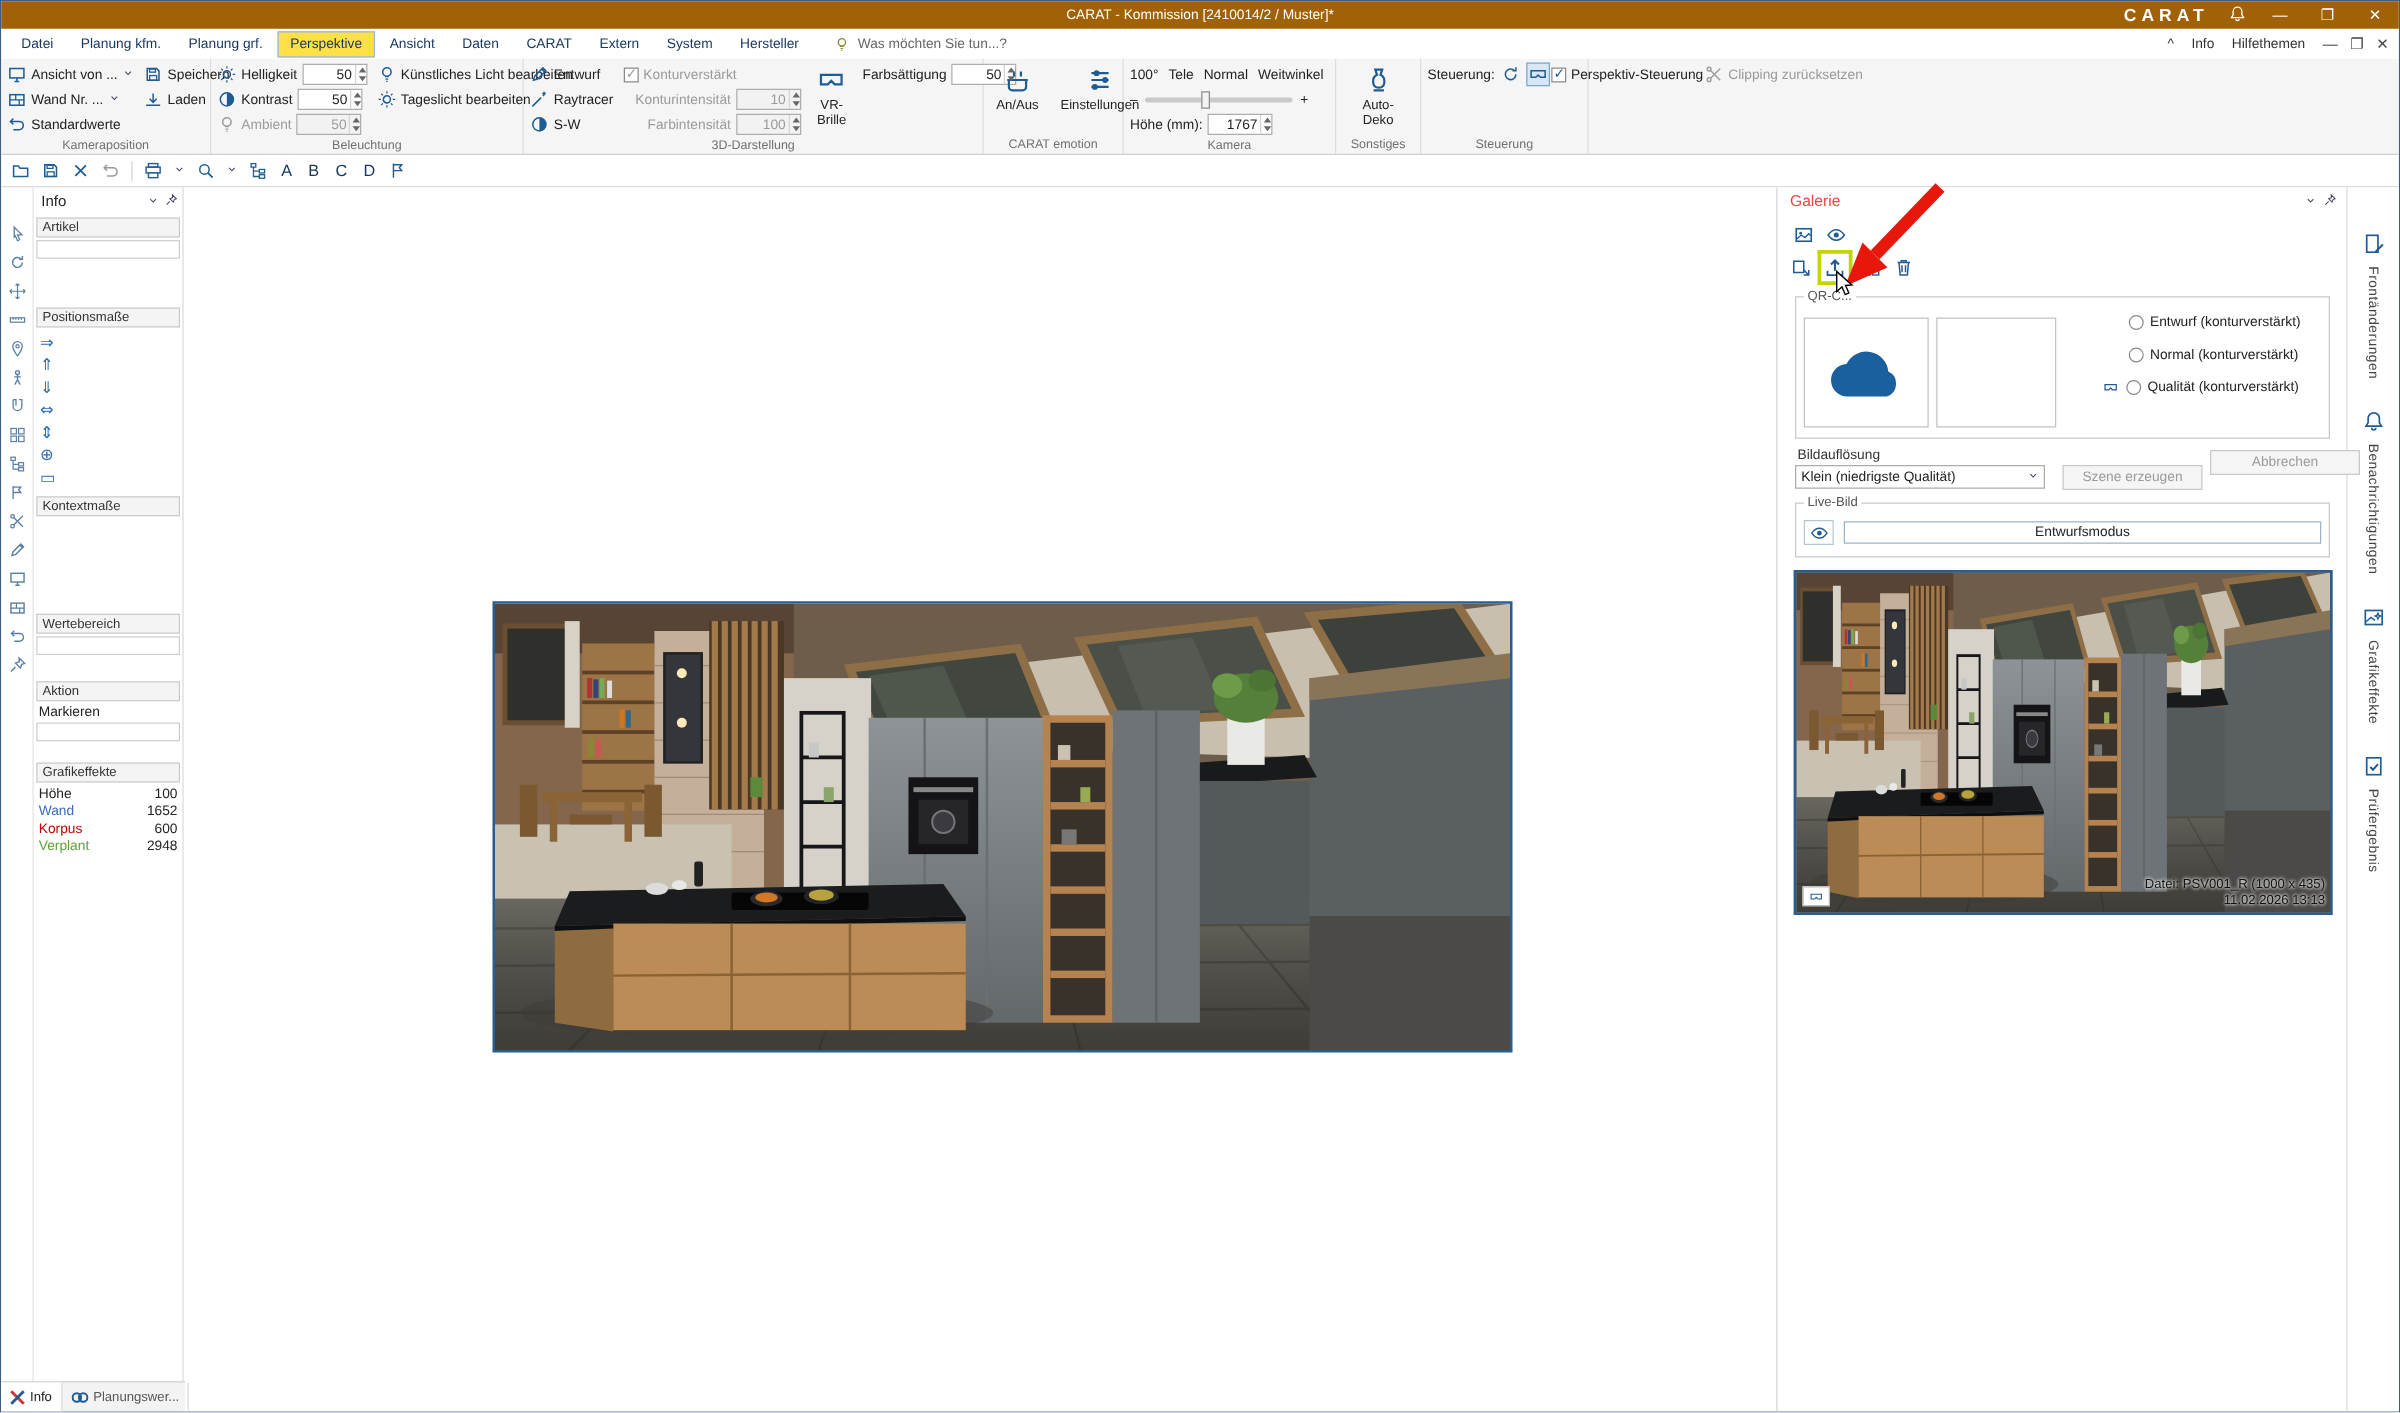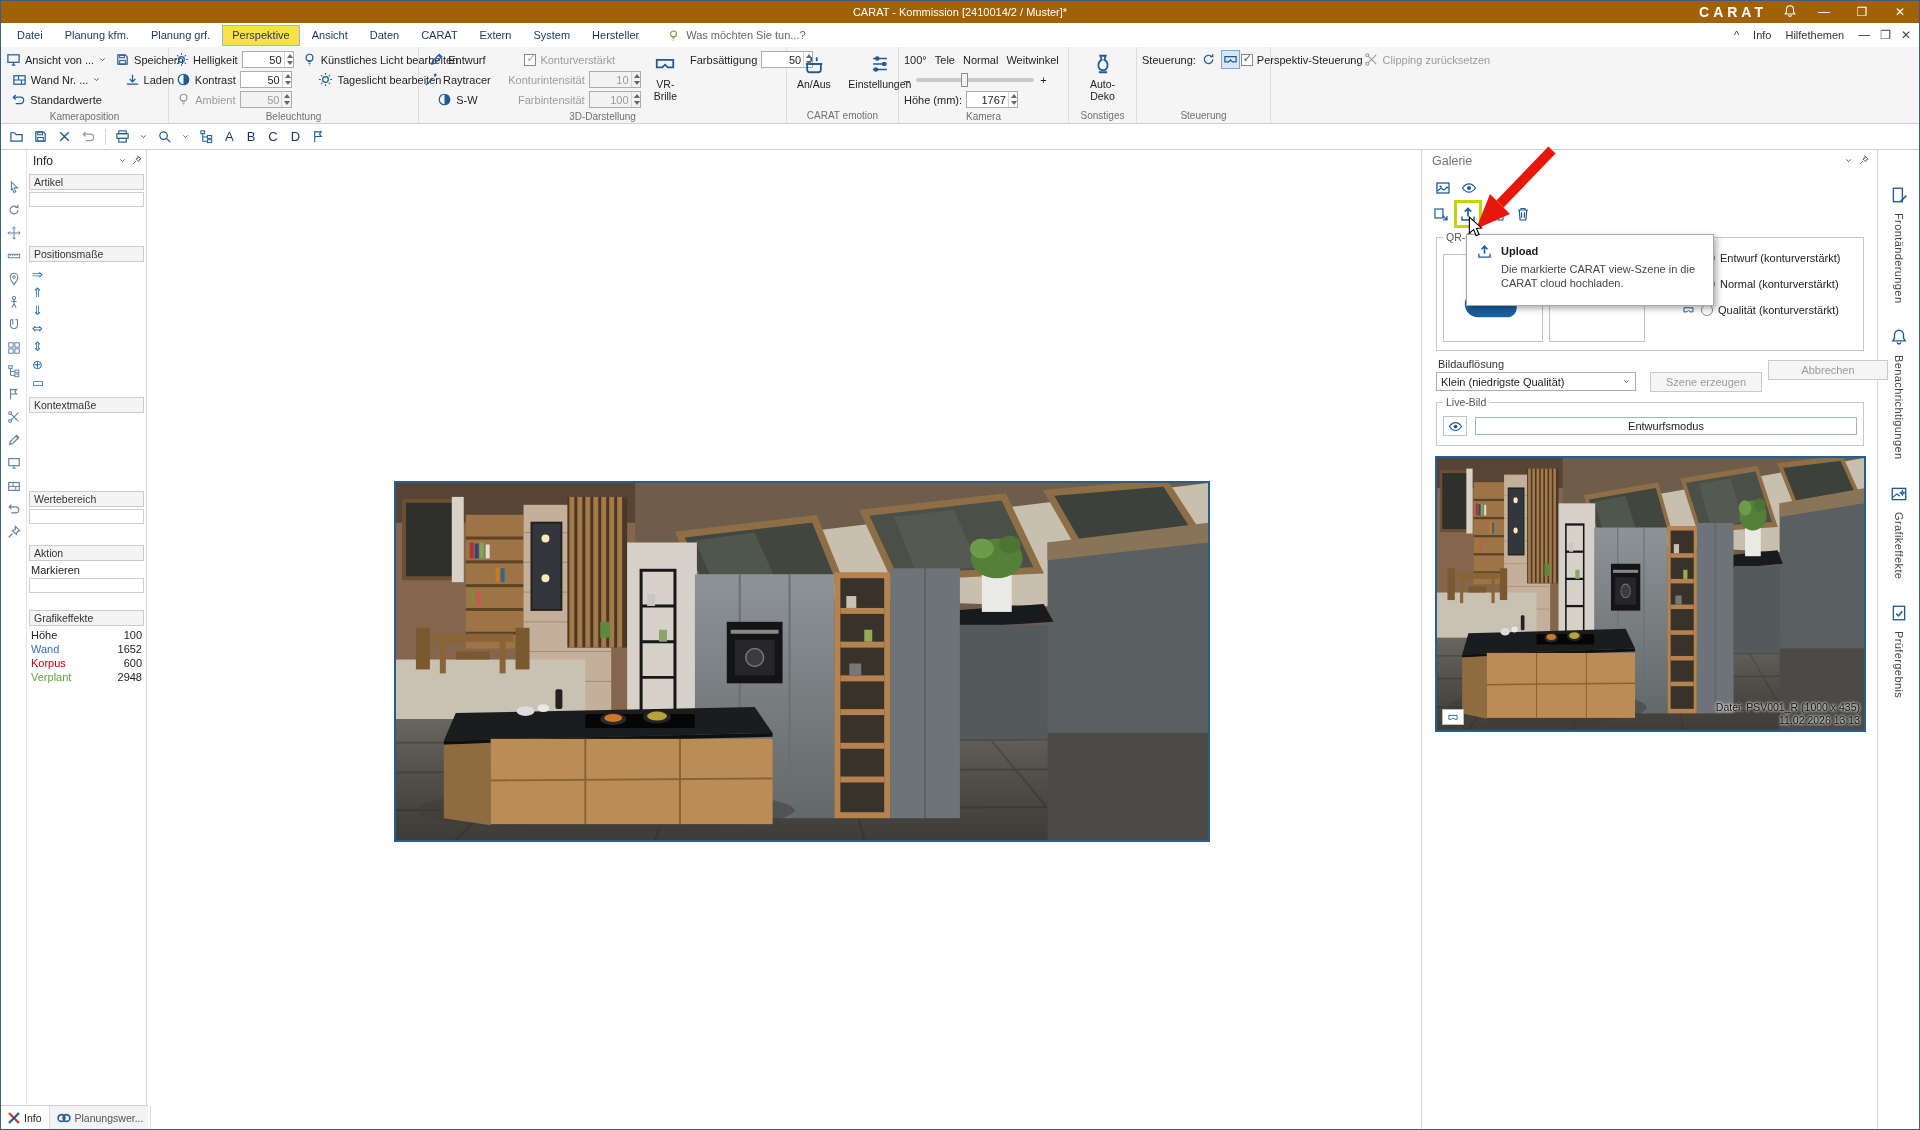--- a/index.html
+++ b/index.html
@@ -21,21 +21,21 @@
   .mtab.active { background:#fde047; border-color:#98b9d9; }
   .mb-search { display:flex; align-items:center; gap:6px; color:#666; margin-left:16px; }
   .mb-right { margin-left:auto; display:flex; align-items:center; gap:14px; padding-right:8px; color:#333; }
   .mb-win { display:flex; gap:10px; color:#444; font-size:12px; }
 
   
   .ribbon { height:77px; background:#f5f5f6; border-bottom:1px solid #d0d0d0; display:flex; flex:0 0 77px; }
   .rgroup { display:flex; flex-direction:column; border-right:1px solid #dddddd; padding:3px 5px 0; }
   .rg-body { flex:1; display:flex; gap:8px; align-items:flex-start; }
   .rg-title { text-align:center; font-size:10px; color:#707070; padding:2px 0 2px; }
-  .rcol { display:flex; flex-direction:column; gap:1px;align-items:center; }
+  .rcol { display:flex; flex-direction:column; gap:1px; }
   .rrow { display:flex; align-items:center; gap:4px; height:19px; white-space:nowrap; }
   .bigbtn { display:flex; flex-direction:column; align-items:center; justify-content:flex-start; gap:3px; padding:3px 5px; font-size:10.5px; text-align:center; max-width:72px; }
   .ic svg { width:15px; height:15px; color:#1f5c94; display:block; }
   .ic-lg svg { width:22px; height:22px; color:#1f5c94; display:block; }
   .dis, .dis * { color:#9b9b9b !important; }
   .dis svg { color:#a9a9a9 !important; }
   .spin { display:inline-flex; border:1px solid #abadb3; background:#fff; height:17px; width:52px; }
   .spin input { border:0; width:100%; text-align:right; font-size:11px; padding-right:2px; outline:none; font-family:inherit; color:#222; background:transparent; }
   .sar { width:11px; display:flex; flex-direction:column; border-left:1px solid #d5d5d5; }
   .sar i { flex:1; position:relative; }
@@ -73,21 +73,21 @@
   .ftabs { position:absolute; left:0; bottom:0; width:147px; height:24px; border-top:1px solid #d0d0d0; display:flex; background:#f3f3f3; z-index:5; }
   .ftab { display:flex; align-items:center; gap:4px; padding:0 7px; font-size:10.5px; color:#555; border-right:1px solid #d9d9d9; }
   .ftab.active { background:#fff; color:#222; }
 
   .canvas { flex:1; position:relative; background:#fff; }
   .render { position:absolute; left:247px; top:331px; width:816px; height:361px; border:2px solid #2a5d8f; }
   .render svg { display:block; }
 
   
   .galerie { width:456px; border-left:1px solid #d5d5d5; position:relative; background:#fff; }
-  .g-header { position:absolute; top:4px; left:10px; right:8px; display:flex; align-items:flex-start; font-size:12.5px; color:#737373; }
+  .g-header { position:absolute; top:4px; left:10px; right:8px; display:flex; align-items:flex-start; font-size:12.5px; color:#ef4444; }
   .g-header .sp { margin-left:auto; display:flex; gap:6px; }
   .gtool { position:absolute; width:22px; height:22px; display:flex; align-items:center; justify-content:center; }
   .gtool svg { width:16px; height:16px; color:#1f5c94; }
   .hl { border:3px solid #c3d500; background:#fff; width:28px; height:28px; }
   .grp { position:absolute; border:1px solid #c9c9c9; }
   .grp .glabel { position:absolute; top:-7px; left:6px; background:#fff; padding:0 3px; font-size:10.5px; color:#555; }
   .whitebox { position:absolute; background:#fff; border:1px solid #c2c2c2; display:flex; align-items:center; justify-content:center; }
   .whitebox svg { width:64px; height:46px; color:#1a5f9e; }
   .radrow { position:absolute; display:flex; align-items:center; gap:5px; color:#222; }
   .radio { width:12px; height:12px; border:1px solid #8a8a8a; border-radius:50%; background:#fff; flex:0 0 12px; }
@@ -1091,28 +1091,20 @@
             <svg>
               <use href="#sy-vr"></use>
             </svg>
           </div>
         <div class="tcap">
           <div>Datei: PSV001_R (1000 x 435)</div>
           <div>11.02.2026 13:13</div>
         </div>
       </div>
 
-      <div class="tooltip">
-        <span class="t-ic"><svg>
-              <use href="#sy-upload"></use>
-            </svg></span>
-        <span class="t-title">Upload</span>
-        <span class="t-l1">Die markierte CARAT view-Szene in die</span>
-        <span class="t-l2">CARAT cloud hochladen.</span>
-      </div>
 
       <svg class="annot-arrow" width="110" height="100">
         <path d="M100 8 L48 62" stroke="#e8170c" stroke-width="10" fill="none"></path>
         <polygon points="58,72 38,52 24,87" fill="#e8170c"></polygon>
       </svg>
       <svg class="cursor" width="16" height="21" viewBox="0 0 14 19">
         <path d="M1 1 L1 15.5 L4.8 12.3 L7.2 17.8 L9.8 16.6 L7.4 11.2 L12 10.8 Z" fill="#fff" stroke="#000" stroke-width="1"></path>
       </svg>
     </aside>
 

